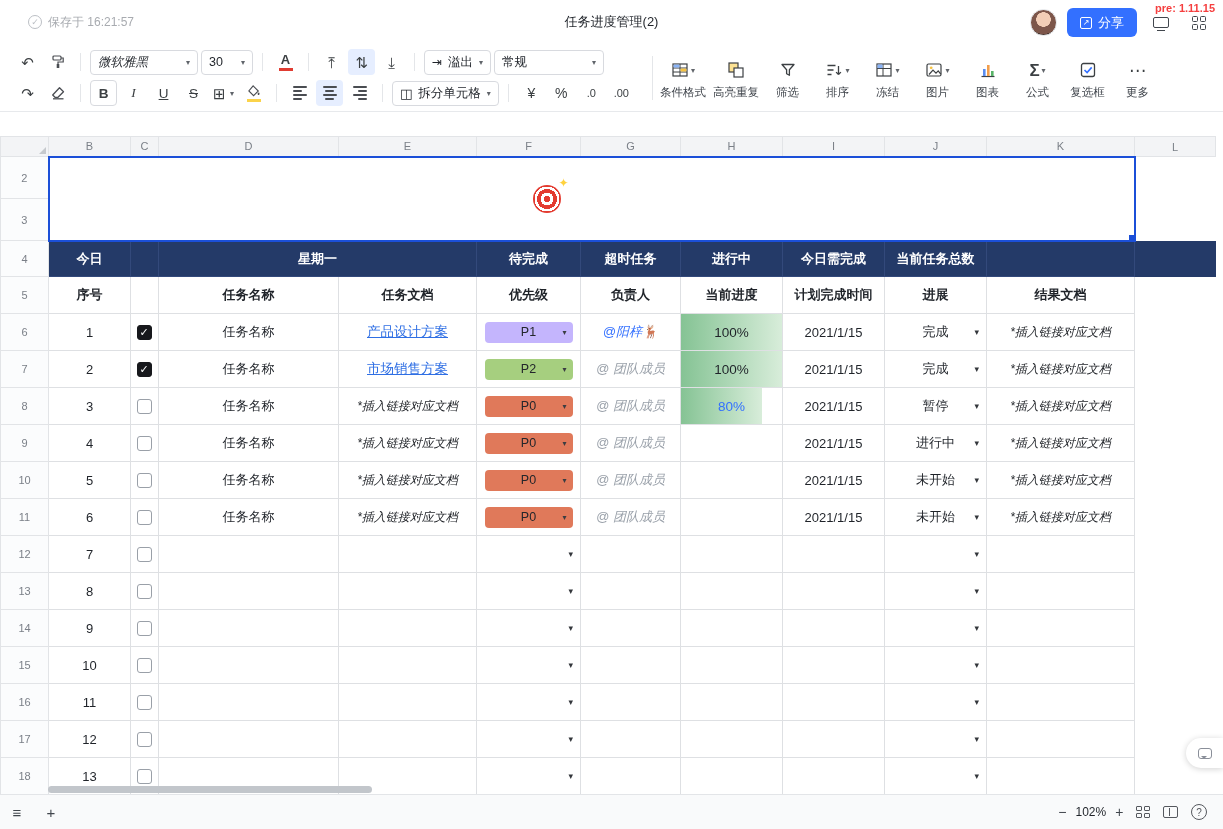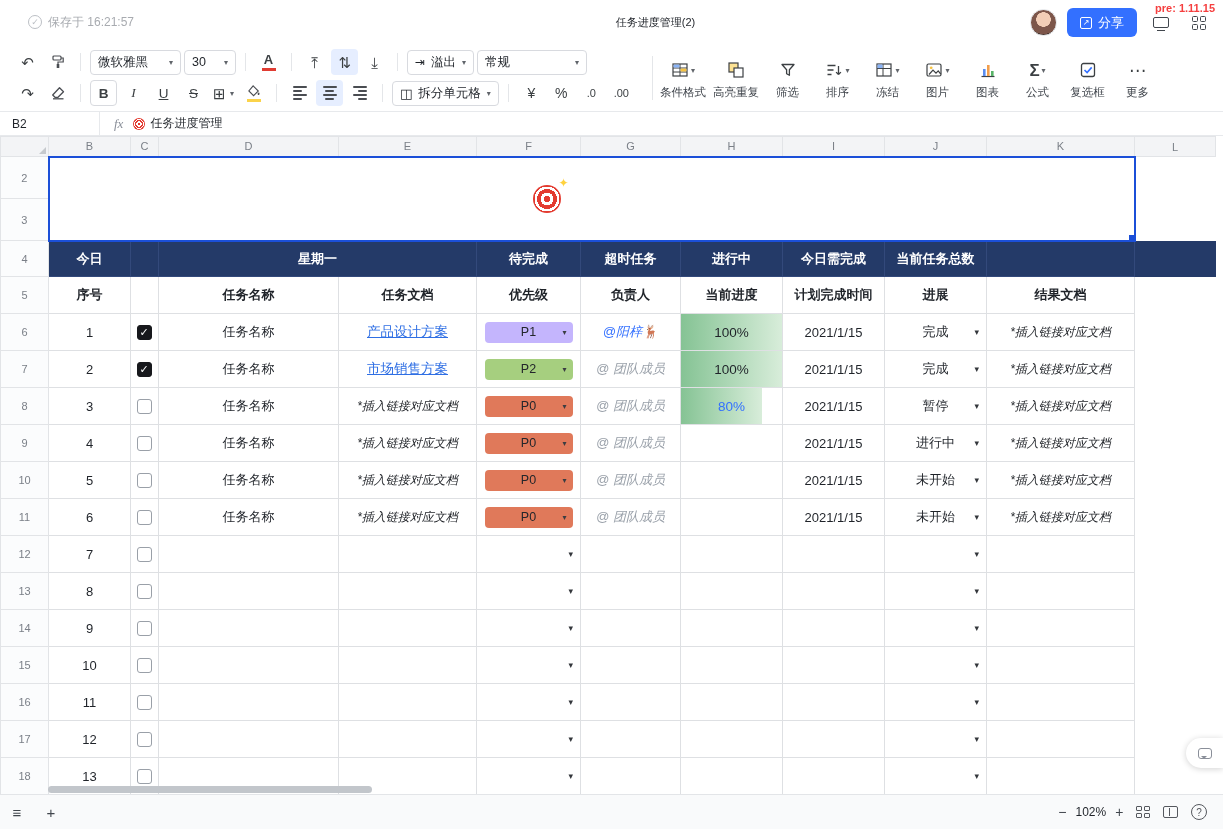--- a/index.html
+++ b/index.html
@@ -5,21 +5,21 @@
   * { margin:0; padding:0; box-sizing:border-box; }
   body { background:#e8e8e8; font-family:"Liberation Sans","DejaVu Sans",sans-serif; }
   .stage { position:relative; width:1223px; height:829px; background:#fff; overflow:hidden; color:#1f2329; }
 
   
   .menubar { position:absolute; top:0; left:0; right:0; height:44px; display:flex; align-items:center; padding:0 12px; background:#fff; }
   .menu-items { display:flex; gap:2px; }
   .menu-item { padding:4px 11px; font-size:13px; border-radius:4px; cursor:pointer; }
   .save-status { display:flex; align-items:center; gap:6px; color:#a8abb0; font-size:12px; margin-left:16px; }
   .circle-check { width:14px; height:14px; border:1.2px solid #bcbfc5; border-radius:50%; font-size:9px; display:flex; align-items:center; justify-content:center; color:#bcbfc5; }
-  .doc-title { position:absolute; left:50%; top:0; height:44px; display:flex; align-items:center; transform:translateX(-50%); font-size:11px; color:#1f2329;margin-left:44px; }
+  .doc-title { position:absolute; left:50%; top:0; height:44px; display:flex; align-items:center; transform:translateX(-50%); font-size:13px; color:#1f2329; }
   .mb-right { position:absolute; right:10px; top:8px; display:flex; align-items:center; gap:10px; }
   .avatar { width:27px; height:27px; border-radius:50%; background:radial-gradient(circle at 50% 38%, #f2cdb6 0 36%, #7d564a 37% 72%, #4e3a33 73%); border:1px solid #e4e6e9; }
   .share-btn { height:29px; padding:0 13px; background:#3370ff; color:#fff; border-radius:6px; display:flex; align-items:center; gap:6px; font-size:13px; cursor:pointer; }
   .share-arrow-box { width:12px; height:12px; border:1.4px solid #fff; border-radius:2px; font-size:8px; line-height:9px; text-align:center; }
   .mb-iconbtn { width:28px; height:28px; display:flex; align-items:center; justify-content:center; border-radius:4px; cursor:pointer; }
   .monitor-icon { width:16px; height:11px; border:1.5px solid #41464d; border-radius:2px; position:relative; }
   .monitor-icon::after { content:''; position:absolute; left:3px; right:3px; bottom:-4px; height:1.5px; background:#41464d; }
   .apps-icon { display:grid; grid-template-columns:6px 6px; grid-template-rows:6px 6px; gap:2px; }
   .apps-icon i { border:1.5px solid #41464d; border-radius:1.5px; }
   .version-badge { position:absolute; top:2px; right:8px; color:#f53f3f; font-size:11px; font-weight:700; }
@@ -28,21 +28,21 @@
   .toolbar { position:absolute; top:44px; left:0; right:0; height:68px; border-bottom:1px solid #e7e9ec; display:flex; align-items:center; }
   .tb-left { display:flex; flex-direction:column; gap:4px; padding-left:14px; width:648px; flex:none; }
   .tb-row { display:flex; align-items:center; height:27px; gap:3px; }
   .tbtn { height:26px; min-width:27px; display:flex; align-items:center; justify-content:center; border-radius:4px; color:#3c4043; font-size:14px; cursor:pointer; background:none; border:none; padding:0 3px; }
   .tbtn.active { background:#e6eeff; }
   .tbtn .glyph { font-size:15px; line-height:1; }
   .boxed { border:1px solid #d8dadf; }
   .vsep { width:1px; height:18px; background:#e4e6e9; margin:0 6px; flex:none; }
   .vsep.tall { height:44px; margin:0 4px; }
   .tsel { height:25px; border:1px solid #d8dadf; border-radius:4px; display:flex; align-items:center; padding:0 7px; font-size:12.5px; color:#1f2329; gap:6px; cursor:pointer; background:#fff; }
-  .w92 { width:91px; } .w52 { width:52px; } .w112 { width:110px; }
+  .w92 { width:108px;font-style:italic; } .w52 { width:52px; } .w112 { width:110px; }
   .scaret { color:#61656b; font-size:8px; margin-left:auto; }
   .fontcolor { display:flex; flex-direction:column; align-items:center; justify-content:center; }
   .fontcolor b { font-size:13px; line-height:12px; font-weight:700; }
   .fontcolor i { width:14px; height:3px; background:#e03c32; margin-top:2px; display:block; }
   .colorstrip-y { width:14px; height:3px; background:#fbd34a; margin-top:2px; display:block; }
   .stackbtn { display:flex; flex-direction:column; align-items:center; justify-content:center; }
   .hbars { display:flex; flex-direction:column; gap:2.4px; width:14px; }
   .hbars i { height:1.8px; background:#4a4d52; border-radius:1px; width:14px; }
   .hbars i:nth-child(even) { width:9px; }
   .hbars.left i:nth-child(even) { align-self:flex-start; }
@@ -377,28 +377,20 @@
       </div>
       <div class="bigbtn">
         <span class="bicon">
             <span class="moredots">⋯</span>
           </span>
         <span class="blabel">更多</span>
       </div>
     </div>
   </div>
 
-  <div class="fbar">
-    <div class="namebox">B2</div>
-    <span class="fx">fx</span>
-    <div class="fvalue">
-      <span class="dart-sm"></span>
-      <span>任务进度管理</span>
-    </div>
-  </div>
 
   <div class="grid">
     <table class="sheet">
       <colgroup>
         <col style="width:48px">
           <col style="width:82px">
           <col style="width:28px">
           <col style="width:180px">
         <col style="width:138px">
           <col style="width:104px">

